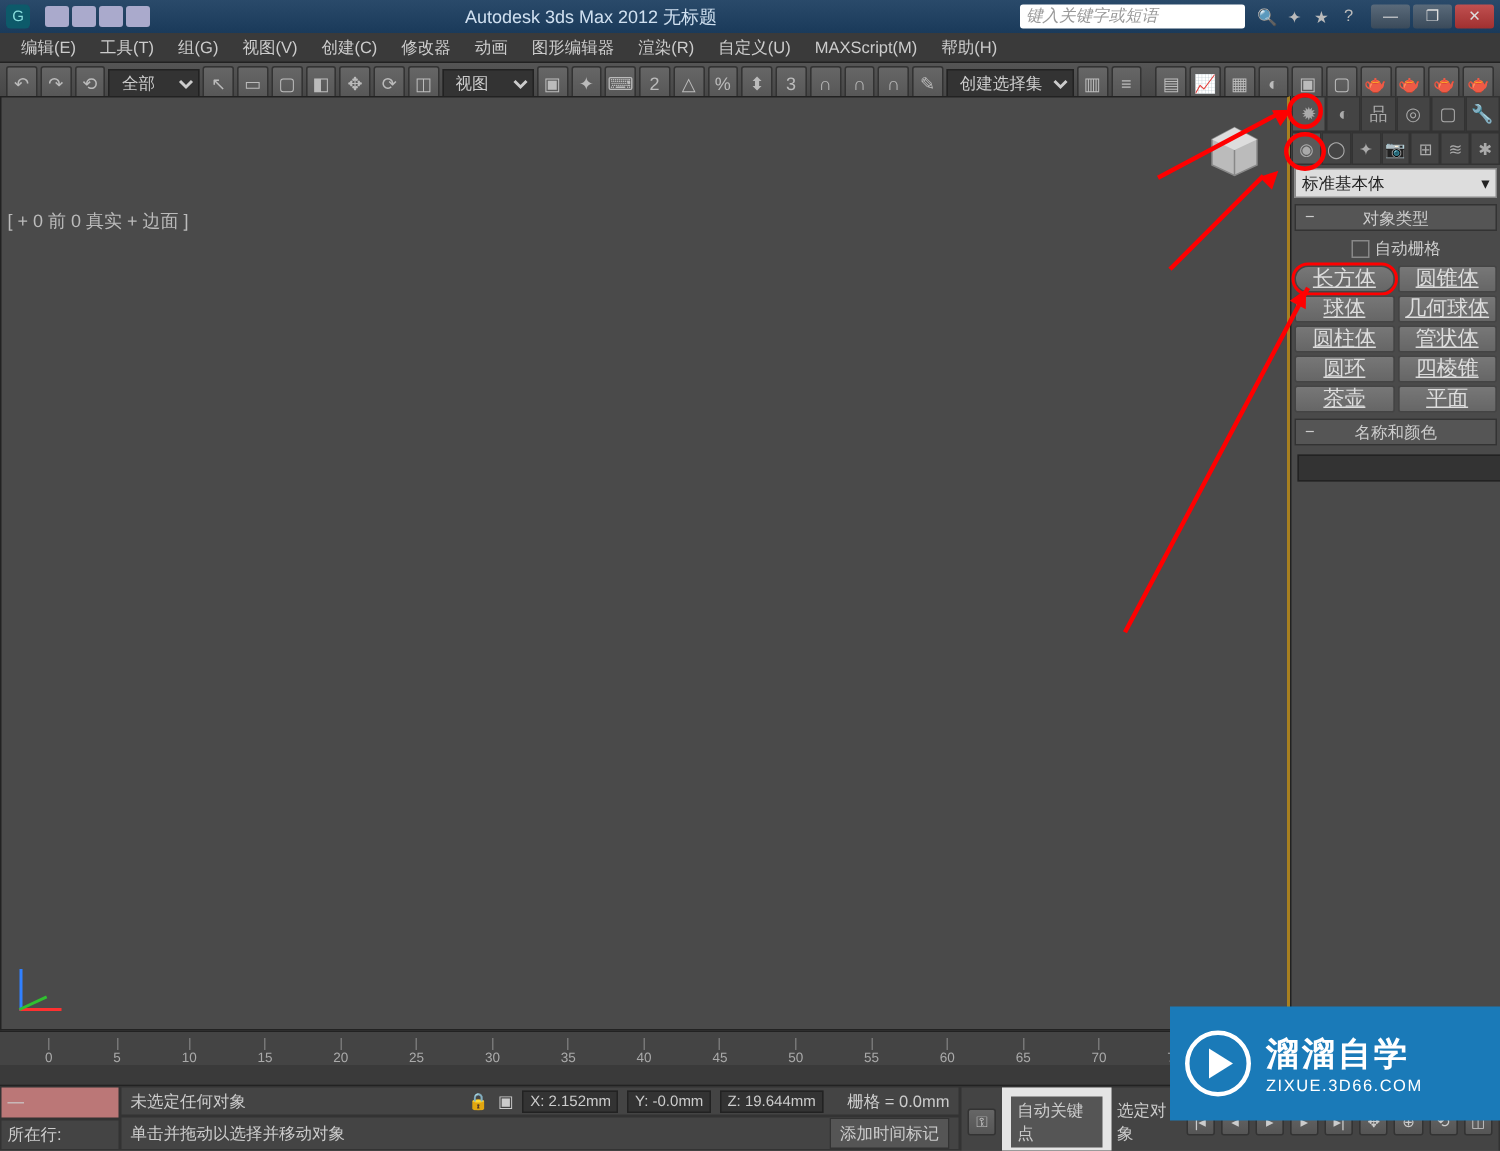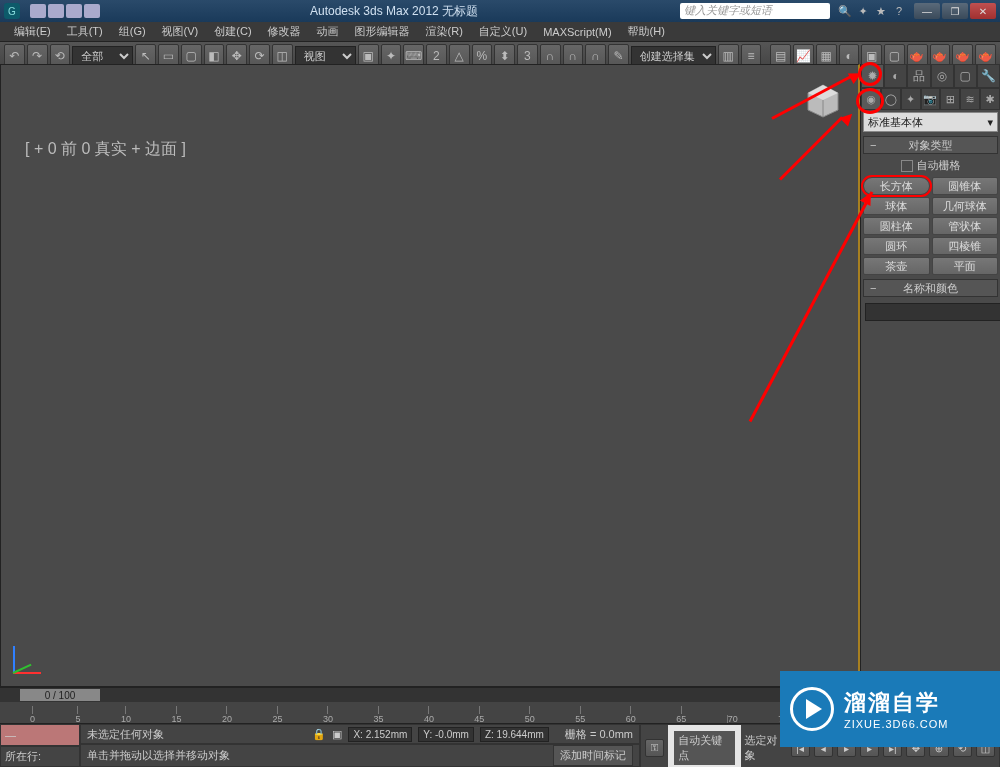--- a/index.html
+++ b/index.html
@@ -24,21 +24,21 @@
 .menubar span { padding: 0 8px; color: #ccc; font-size: 11px; cursor: default; }
 
 
 .toolbar { height: 28px; background: linear-gradient(#555,#444); display: flex; align-items: center; padding: 0 4px; border-bottom: 1px solid #222; gap: 2px; }
 .tool-btn { width: 24px; height: 24px; background: linear-gradient(#666,#555); border: 1px solid #333; border-radius: 2px; display:flex; align-items:center; justify-content:center; font-size:12px; color:#bbb; }
 .tool-sel { height: 20px; background: #333; color: #ccc; border: 1px solid #222; font-size: 11px; padding: 0 4px; }
 .tool-sel.wide { width: 70px; }
 .tool-sep { width: 6px; }
 
 
-.vp-label { position: absolute; left: 22px; top: 72px; color: #bbb; font-size: 16px; background: rgba(0,0,0,0); padding: 2px; }
+.vp-label { position: absolute; left: 2px; top: 72px; color: #bbb; font-size: 12px; background: rgba(0,0,0,0); padding: 2px; }
 
 
 .main { position: absolute; left: 0; top: 64px; right: 0; bottom: 80px; display: flex; }
 .viewport { flex: 1; background: #4a4a4a; border: 1px solid #222; position: relative; border-right:2px solid #a88020; }
 .viewport .axis { position: absolute; left: 12px; bottom: 12px; width: 40px; height: 40px; }
 .viewport .axis .z { position:absolute; left:0; bottom:0; width:2px; height:28px; background:#3080ff; }
 .viewport .axis .x { position:absolute; left:0; bottom:0; width:28px; height:2px; background:#ff3030; }
 .viewport .axis .y { position:absolute; left:0; bottom:0; width:20px; height:2px; background:#30c030; transform:rotate(-25deg); transform-origin:left; }
 .viewport .tripod { position:absolute; right:10px; top:10px; width:50px; height:50px; }
 
@@ -47,21 +47,21 @@
 .cmd-tabs { display: flex; height: 24px; background: #444; }
 .cmd-tab { flex: 1; border: 1px solid #333; display:flex; align-items:center; justify-content:center; font-size:12px; color:#aaa; }
 .cmd-tab.active { background: #555; }
 .cmd-sub { display: flex; height: 22px; background: #444; }
 .cmd-sub .sub-btn { flex: 1; border: 1px solid #333; display:flex; align-items:center; justify-content:center; font-size:11px; color:#aaa; }
 .cmd-sub .sub-btn.active { background: #5a5a5a; }
 .cmd-drop { height: 20px; background: #ddd; color: #222; font-size: 11px; display:flex; align-items:center; padding:0 4px; margin:2px; border:1px solid #888; }
 .rollout-hdr { height: 18px; background: #555; border: 1px solid #333; display:flex; align-items:center; justify-content:center; font-size:11px; margin:2px; position:relative; }
 .rollout-hdr .minus { position:absolute; left:6px; }
 .obj-grid { display: grid; grid-template-columns: 1fr 1fr; gap: 2px; padding: 2px; }
-.obj-btn { height: 18px; background: linear-gradient(#777,#666); border: 1px solid #444; display:flex; align-items:center; justify-content:center; font-size: 11px; color:#ddd; border-radius:2px; }
+.obj-btn { height: 18px; background: linear-gradient(#777,#666); border: 1px solid #444; display:flex; align-items:center; justify-content:center; font-size: 14px; color:#ddd; border-radius:2px;text-decoration:underline; }
 .autogrid { display:flex; align-items:center; justify-content:center; font-size:11px; padding:2px; }
 .name-color { padding: 4px; display:flex; gap:4px; }
 .name-color input { flex:1; height:18px; background:#333; border:1px solid #222; }
 
 
 .timeline { position: absolute; left: 0; right: 0; bottom: 44px; height: 36px; background: #3a3a3a; border-top:1px solid #222; }
 .timeline .slider { height: 14px; background: #333; display:flex; align-items:center; }
 .timeline .slider .handle { width: 80px; height: 12px; background: #888; margin-left: 20px; display:flex; align-items:center; justify-content:center; font-size:10px; color:#222; }
 .timeline .ruler { height: 22px; background: #444; position:relative; font-size:9px; color:#aaa; }
 .timeline .ruler span { position:absolute; bottom:2px; }
@@ -244,23 +244,20 @@
       <span>名称和颜色</span>
     </div>
     <div class="name-color">
       <input style="">
 
     </div>
   </div>
 </div>
 
 <div class="timeline">
-  <div class="slider">
-    <div class="handle">0 / 100</div>
-  </div>
   <div class="ruler">
     <div class="ticks" id="ticks">
         <div style="display: flex; flex-direction: column; align-items: center;">
           <i></i>
           <span style="position: static;">0</span>
         </div>
         <div style="display: flex; flex-direction: column; align-items: center;">
           <i></i>
           <span style="position: static;">5</span>
         </div>
@@ -305,21 +302,21 @@
           <span style="position: static;">55</span>
         </div>
         <div style="display: flex; flex-direction: column; align-items: center;">
           <i></i>
           <span style="position: static;">60</span>
         </div>
         <div style="display: flex; flex-direction: column; align-items: center;">
           <i></i>
           <span style="position: static;">65</span>
         </div>
-        <div style="display: flex; flex-direction: row; align-items: center;">
+        <div style="display: flex; flex-direction: column; align-items: center;">
           <i></i>
           <span style="position: static;">70</span>
         </div>
         <div style="display: flex; flex-direction: column; align-items: center;">
           <i></i>
           <span style="position: static;">75</span>
         </div>
         <div style="display: flex; flex-direction: column; align-items: center;">
           <i></i>
           <span style="position: static;">80</span>

